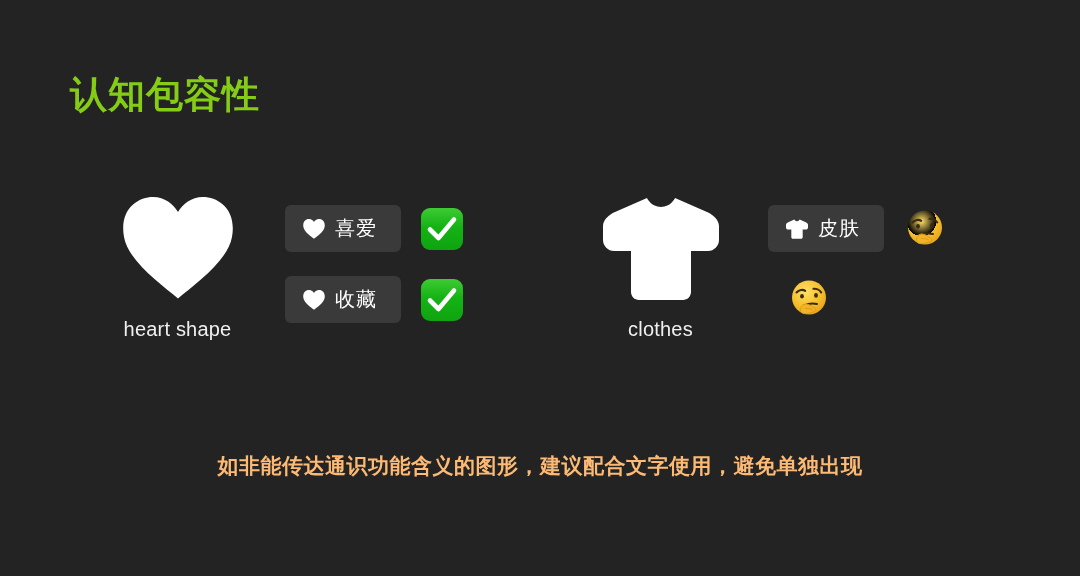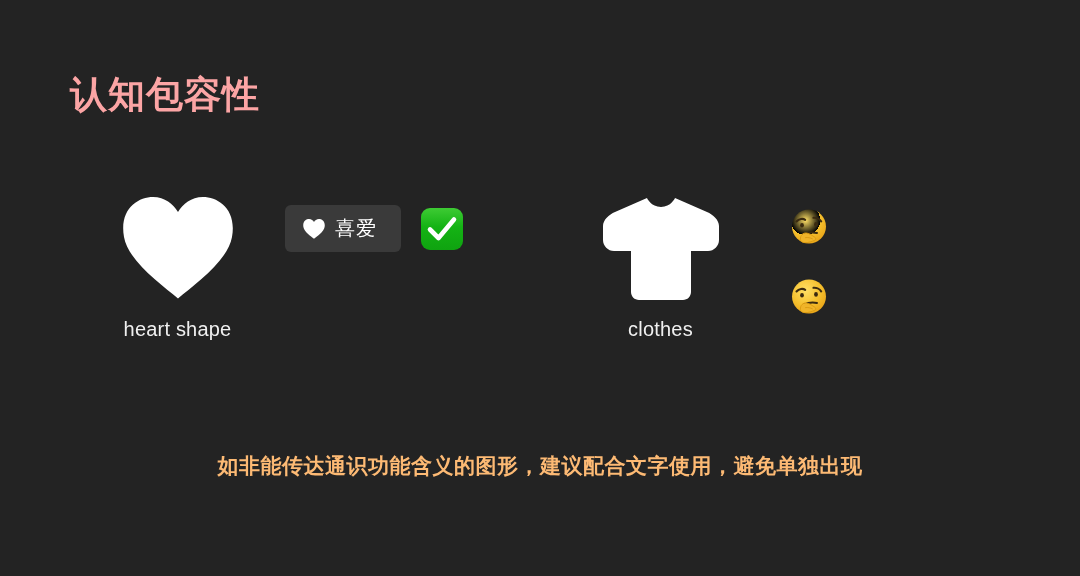--- a/index.html
+++ b/index.html
@@ -22,21 +22,21 @@
     background: #232323;
   }
 
   
   .slide-title {
     position: absolute;
     left: 70px;
     top: 73px;
     font-size: 37px;
     font-weight: bold;
-    color: #fca5a5;
+    color: #84cc16;
     letter-spacing: 1px;
     line-height: 1.2;
     white-space: nowrap;
   }
 
   
   .group {
     position: absolute;
     top: 185px;
     display: flex;
@@ -175,38 +175,69 @@
                 <stop offset="45%" stop-color="#14B314"></stop>
                 <stop offset="100%" stop-color="#0FA310"></stop>
               </linearGradient>
             </defs>
             <rect x="1" y="1" width="42" height="42" rx="9" ry="9" fill="url(#greenGrad1)"></rect>
             <path d="M10 22.5 L18.5 31 L34 12.5" fill="none" stroke="#ffffff" stroke-width="4.6" stroke-linecap="round" stroke-linejoin="round"></path>
           </svg>
         </div>
       </div>
 
+      <div class="chip-row">
+        <div class="chip">
+          <span class="chip-icon">
+            <svg width="22" height="20" viewBox="0 0 22 20" aria-hidden="true">
+              <path fill="#ffffff" d="M11 19.8 C 7.8 17.2 1.2 12.6 0.4 7.9 C -0.6 2.4 3.1 0 6.1 0 C 8.4 0 10 1.4 11 3 C 12 1.4 13.6 0 15.9 0 C 18.9 0 22.6 2.4 21.6 7.9 C 20.8 12.6 14.2 17.2 11 19.8 Z"></path>
+            </svg>
+          </span>
+          <span class="chip-label">收藏</span>
+        </div>
+        <div class="verdict">
+          <svg width="44" height="44" viewBox="0 0 44 44" aria-hidden="true">
+            <defs>
+              <linearGradient id="greenGrad2" x1="0" y1="0" x2="0" y2="1">
+                <stop offset="0%" stop-color="#3ECB34"></stop>
+                <stop offset="45%" stop-color="#14B314"></stop>
+                <stop offset="100%" stop-color="#0FA310"></stop>
+              </linearGradient>
+            </defs>
+            <rect x="1" y="1" width="42" height="42" rx="9" ry="9" fill="url(#greenGrad2)"></rect>
+            <path d="M10 22.5 L18.5 31 L34 12.5" fill="none" stroke="#ffffff" stroke-width="4.6" stroke-linecap="round" stroke-linejoin="round"></path>
+          </svg>
+        </div>
+      </div>
 
     </div>
   </div>
 
   <div class="group group-clothes">
 
     <div class="glyph-col">
       <div class="glyph-box big-shirt">
         <svg width="116" height="104" viewBox="0 0 116 104" aria-hidden="true">
           <path fill="#ffffff" d="M44 2 C 44 2 48 11 58 11 C 68 11 72 2 72 2 L 104 16 C 110 18.5 116 24 116 30 L 116 44 C 116 50 111 55 105 55 L 88 55 L 88 96 C 88 100.4 84.4 104 80 104 L 36 104 C 31.6 104 28 100.4 28 96 L 28 55 L 11 55 C 5 55 0 50 0 44 L 0 30 C 0 24 6 18.5 12 16 Z"></path>
         </svg>
       </div>
       <div class="glyph-caption">clothes</div>
     </div>
 
     <div class="chip-col">
 
       <div class="chip-row">
+        <div class="chip">
+          <span class="chip-icon">
+            <svg width="24" height="22" viewBox="0 0 116 104" aria-hidden="true">
+              <path fill="#ffffff" d="M44 2 C 44 2 48 11 58 11 C 68 11 72 2 72 2 L 104 16 C 110 18.5 116 24 116 30 L 116 44 C 116 50 111 55 105 55 L 88 55 L 88 96 C 88 100.4 84.4 104 80 104 L 36 104 C 31.6 104 28 100.4 28 96 L 28 55 L 11 55 C 5 55 0 50 0 44 L 0 30 C 0 24 6 18.5 12 16 Z"></path>
+            </svg>
+          </span>
+          <span class="chip-label">皮肤</span>
+        </div>
         <div class="verdict">
           <svg width="44" height="44" viewBox="0 0 44 44" aria-hidden="true">
             <defs>
               <radialGradient id="faceGrad1" cx="40%" cy="32%" r="72%">
                 <stop offset="0%" stop-color="#FFE066"></stop>
                 <stop offset="60%" stop-color="#F6C githubDUMMY"></stop>
                 <stop offset="60%" stop-color="#F5C02E"></stop>
                 <stop offset="100%" stop-color="#E8A317"></stop>
               </radialGradient>
             </defs>

